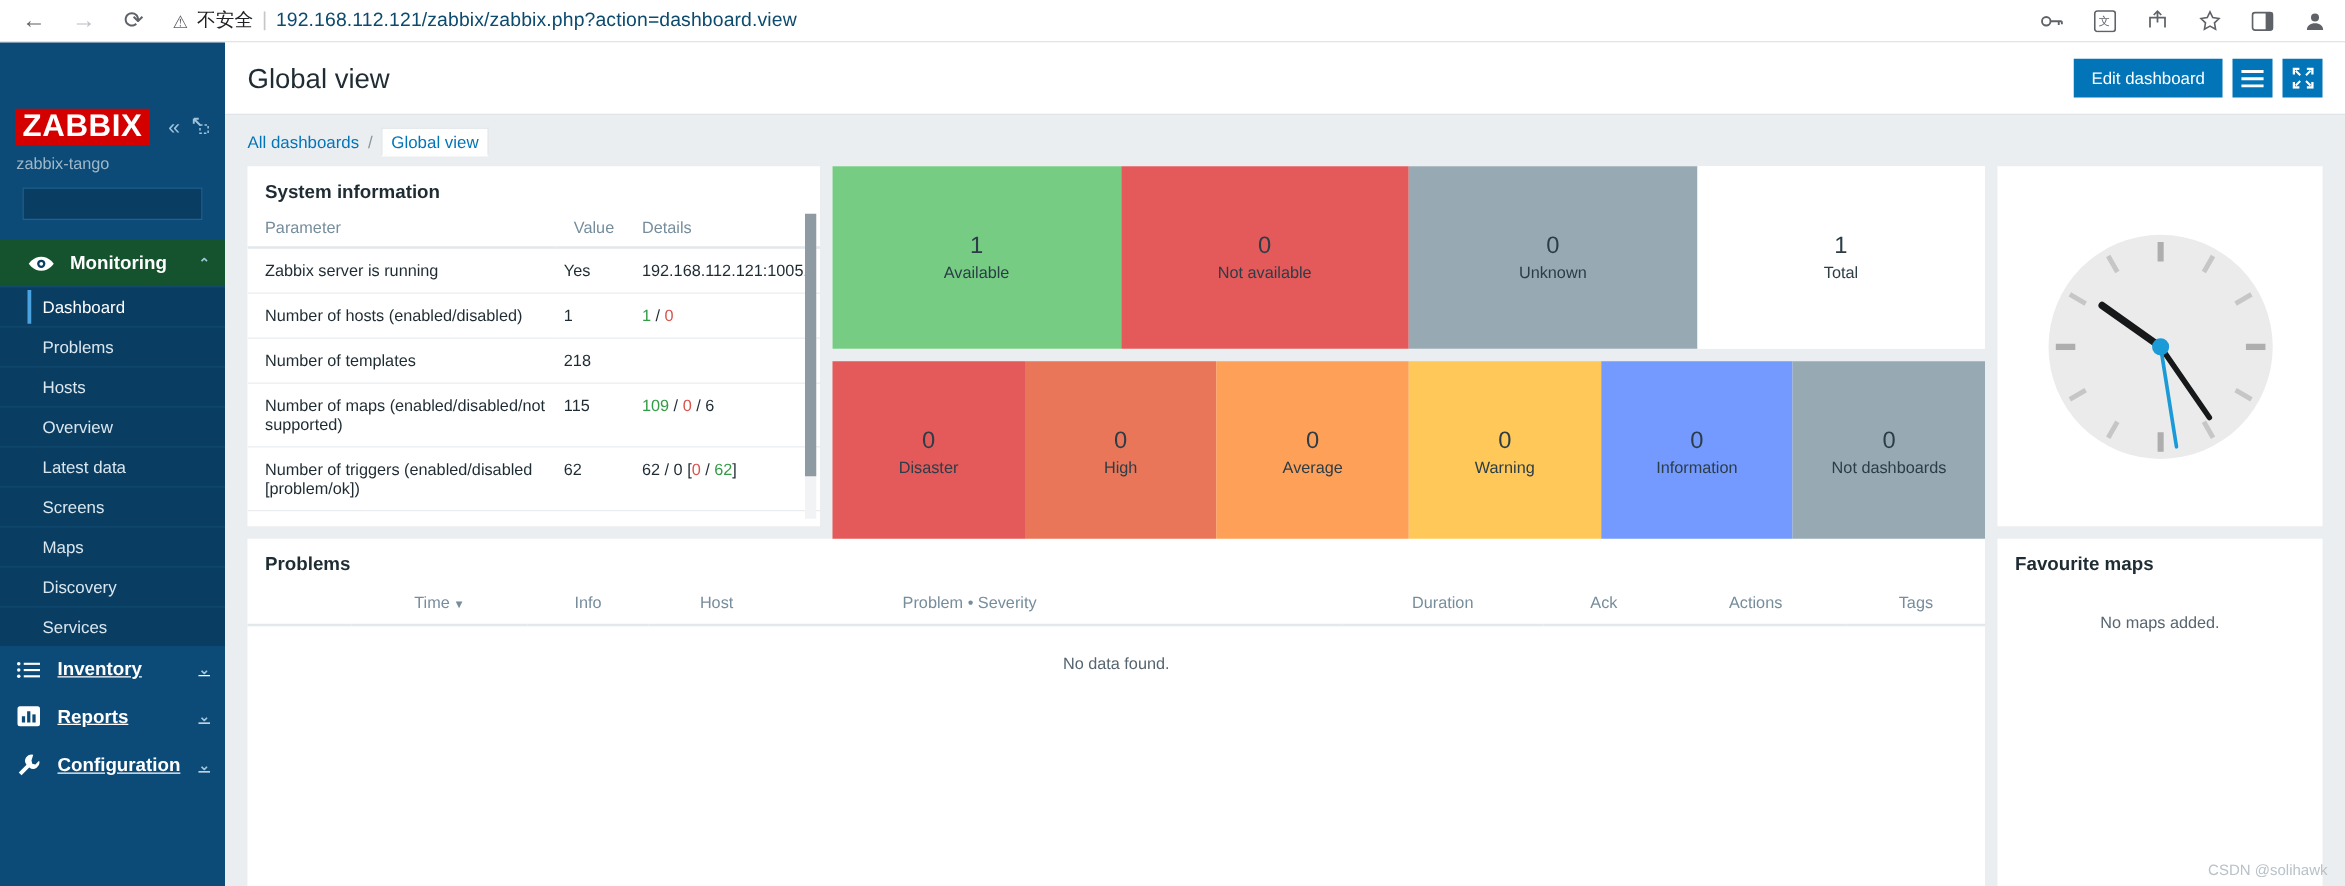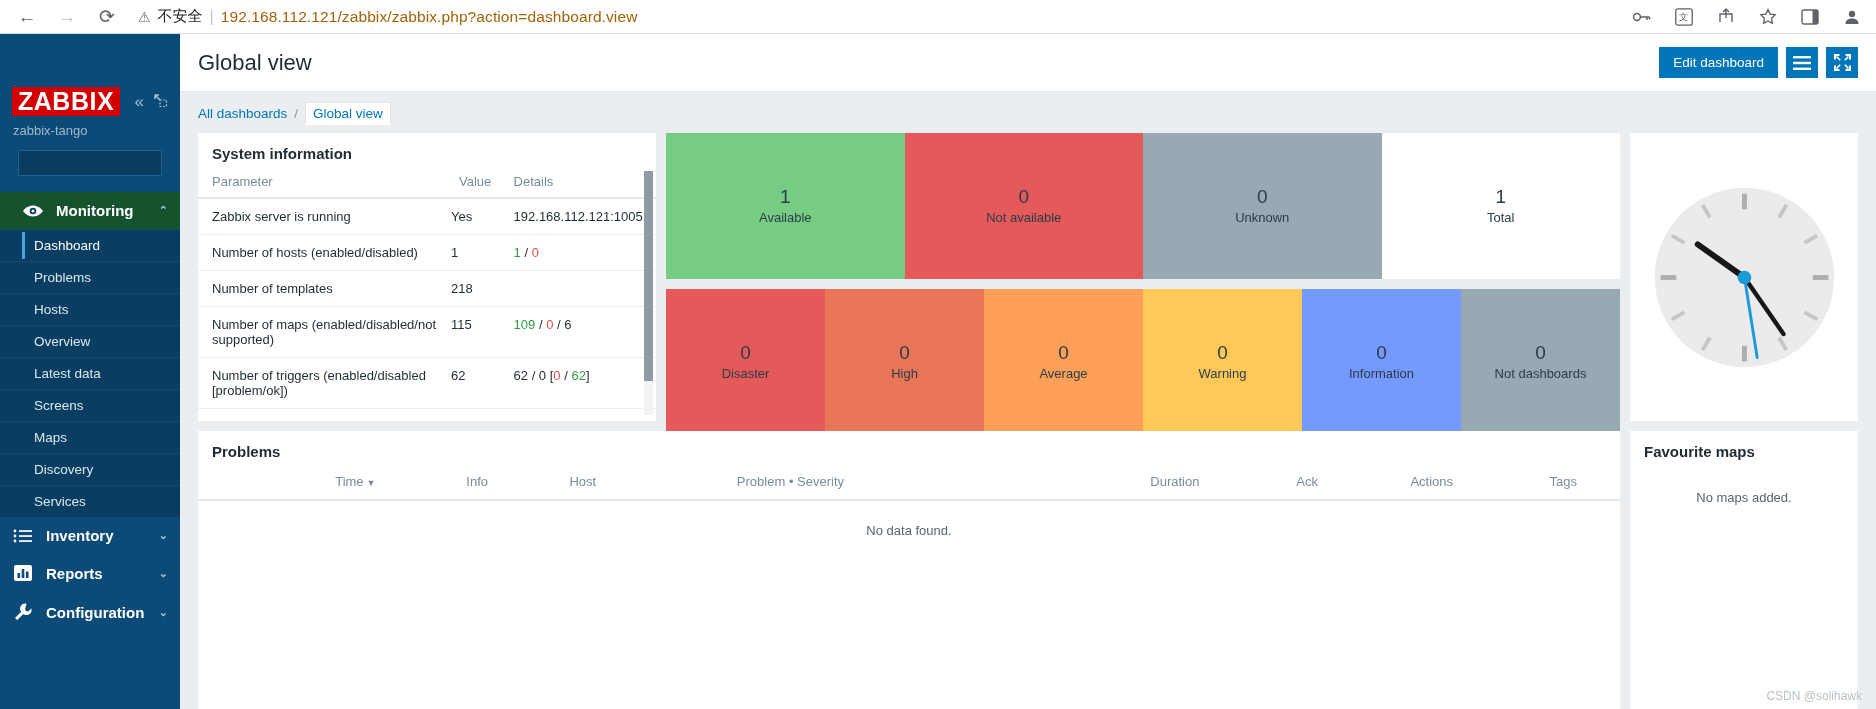--- a/index.html
+++ b/index.html
@@ -26,21 +26,21 @@
   .nav-btn.disabled { color: #bdc1c6; }
   .omnibox {
     flex: 1; height: 26px;
     display: flex; align-items: center; gap: 7px;
     font-size: 16px; color: #202124;
     margin-left: 4px;
   }
   .warn-icon { font-size: 14px; color: #5f6368; }
   .omni-warn { color: #202124; font-size: 15px; }
   .omni-sep { color: #c4c7c5; font-weight: 300; }
-  .omni-url { color: #a16207; font-size: 15.5px; letter-spacing: 0.1px; }
+  .omni-url { color: #0c4a6e; font-size: 15.5px; letter-spacing: 0.1px; }
   .chrome-right { display: flex; align-items: center; gap: 22px; color: #5f6368; }
   .chrome-right .ci { width: 20px; height: 20px; display:flex; align-items:center; justify-content:center; }
 
   
   .app { display: flex; height: calc(709px - 34px); }
 
   
   .sidebar {
     width: 180px; flex: none;
     background: #0c4b78;
@@ -84,21 +84,21 @@
     padding: 8px 12px 8px 34px; font-size: 13.5px;
     color: #dbe7ef; cursor: pointer;
     border-top: 1px solid #124b70;
     position: relative;
   }
   .sb-sub-item.sel { color: #ffffff; }
   .sb-sub-item.sel::before {
     content: ""; position: absolute; left: 22px; top: 2px; bottom: 2px;
     width: 3px; background: #4aa3df;
   }
-  .sb-group-head.plain { background: #0c4b78; }
+  .sb-group-head.plain { background: #0c4b78; text-decoration: underline; }
 
   
   .content { flex: 1; background: #ebeef1; display: flex; flex-direction: column; min-width: 0; }
   .page-head {
     background: #fff; height: 58px; flex: none;
     display: flex; align-items: center; padding: 0 18px;
     border-bottom: 1px solid #e0e4e8;
   }
   .page-title { font-size: 22px; color: #1f2c33; font-weight: 400; }
   .page-head-right { margin-left: auto; display: flex; align-items: center; gap: 8px; }
@@ -118,21 +118,21 @@
   .crumb-link { color: #0275b8; cursor: pointer; }
   .crumb-sep { color: #8a969e; }
   .crumb-current {
     background: #fff; color: #0275b8; padding: 3px 7px;
     border: 1px solid #dfe4e8; border-bottom-color: #fff;
     cursor: pointer;
   }
 
   .dash { flex: 1; display: flex; gap: 10px; padding: 0 18px 0 18px; min-height: 0; }
   .col-left { flex: 1; display: flex; flex-direction: column; gap: 10px; min-width: 0; }
-  .col-right { width: 228px; flex: none; display: flex; flex-direction: column; gap: 10px; }
+  .col-right { width: 260px; flex: none; display: flex; flex-direction: column; gap: 10px; }
 
   .row-top { display: flex; gap: 10px; height: 288px; flex: none; }
 
   .widget { background: #fff; position: relative; }
   .w-title { font-size: 15px; font-weight: 700; color: #1f2c33; padding: 12px 14px 8px 14px; }
 
   
   .sysinfo { width: 458px; flex: none; overflow: hidden; position: relative; }
   .sys-table { width: 100%; border-collapse: collapse; font-size: 13px; }
   .sys-table th {

